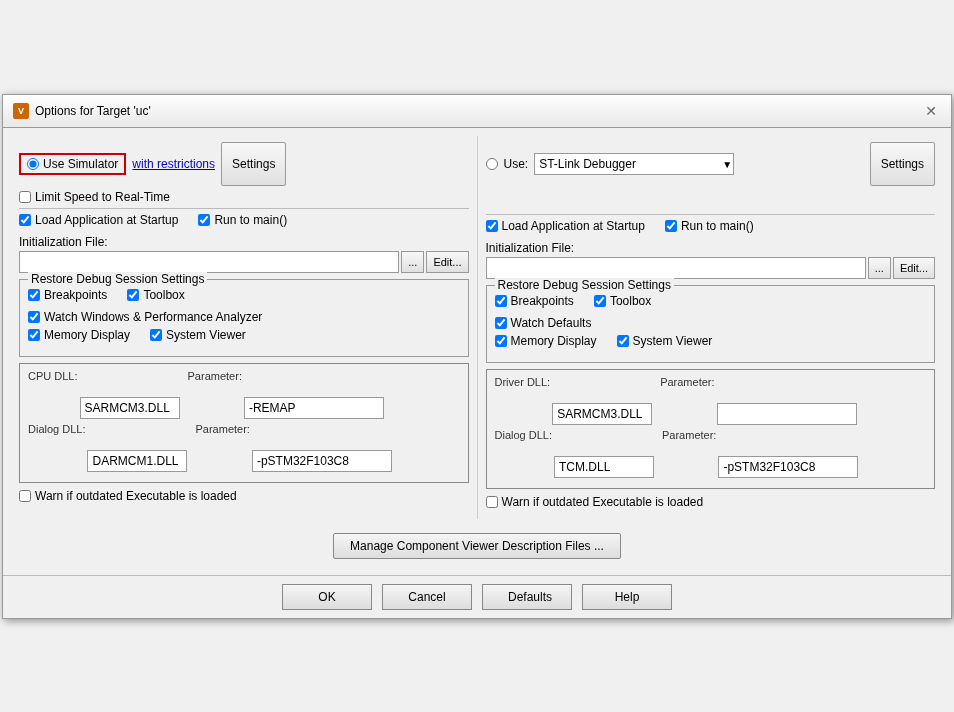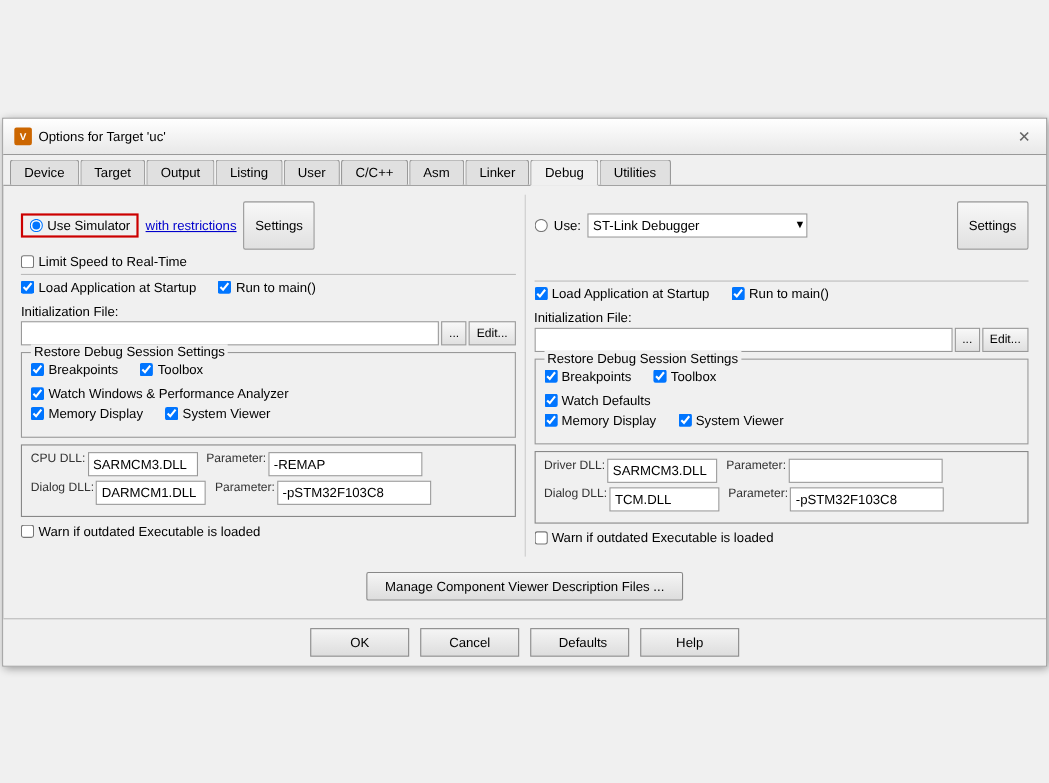--- a/index.html
+++ b/index.html
@@ -202,20 +202,21 @@
     .dll-label {
       font-size: 11px;
       color: #333;
     }
     .dll-input {
       height: 22px;
       border: 1px solid #999;
       background: white;
       padding: 2px 4px;
       font-size: 12px;
+      margin-top: 27px;
     }
     .dll-input-short { width: 100px; }
     .dll-input-long { width: 140px; }
     .divider-h {
       border: none;
       border-top: 1px solid #bbb;
       margin: 4px 0;
     }
     .bottom-bar {
       display: flex;
@@ -281,32 +282,20 @@
 <div class="dialog">
 
   <div class="title-bar">
     <div class="title-bar-left">
       <div class="title-icon">V</div>
       <span class="title-text">Options for Target 'uc'</span>
     </div>
     <button class="close-btn">✕</button>
   </div>
 
-  <div class="tabs">
-    <div class="tab">Device</div>
-    <div class="tab">Target</div>
-    <div class="tab">Output</div>
-    <div class="tab">Listing</div>
-    <div class="tab">User</div>
-    <div class="tab">C/C++</div>
-    <div class="tab">Asm</div>
-    <div class="tab">Linker</div>
-    <div class="tab active">Debug</div>
-    <div class="tab">Utilities</div>
-  </div>
 
   <div class="content">
     <div class="two-col">
 
       <div class="col">
 
         <div class="row">
           <div class="use-simulator-box">
             <input type="radio" name="debug-left" checked="" style="">
             <span>Use Simulator</span>

